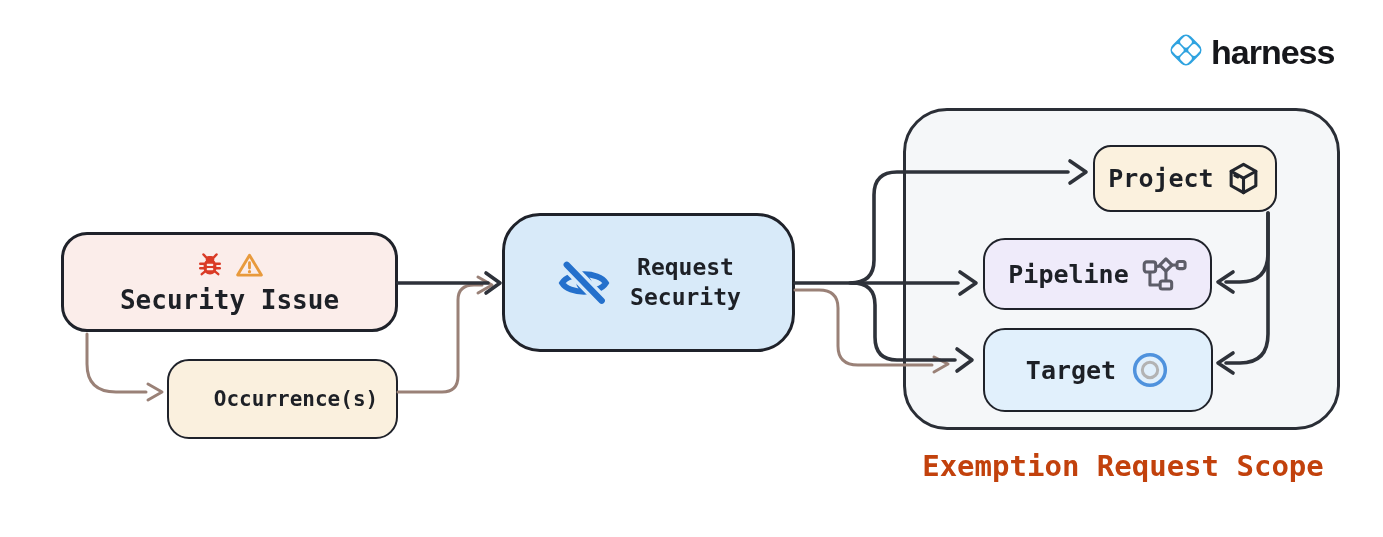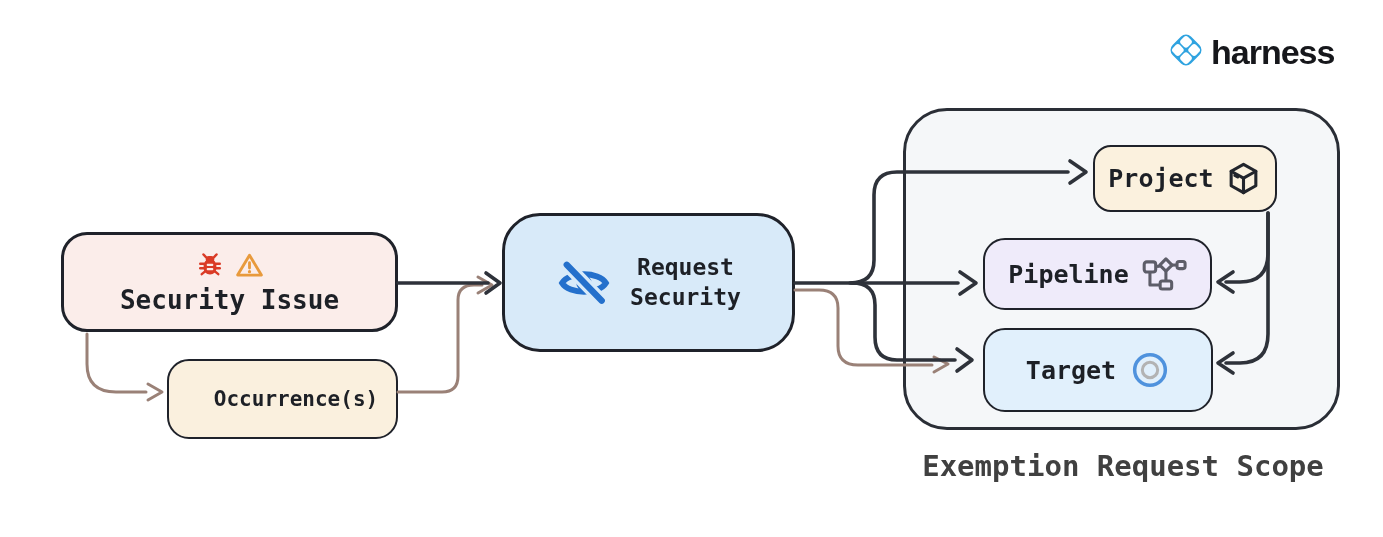--- a/index.html
+++ b/index.html
@@ -89,21 +89,21 @@
     gap: 14px;
     font-size: 25px;
   }
 
   #scope-caption {
     position: absolute;
     left: 903px; top: 449px; width: 440px;
     text-align: center;
     font-size: 29px;
     font-weight: bold;
-    color: #404040;
+    color: #c2410c;
     z-index: 3;
     white-space: nowrap;
   }
 
   #edges-layer {
     position: absolute; left: 0; top: 0;
     width: 1383px; height: 537px;
     z-index: 4;
     pointer-events: none;
   }

